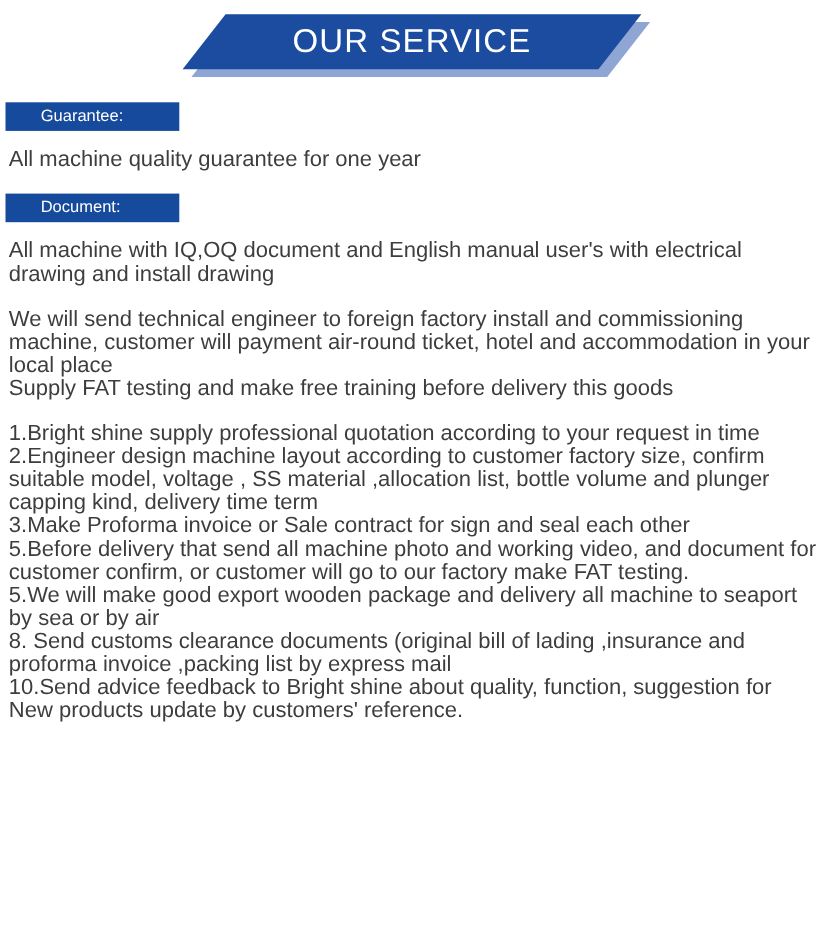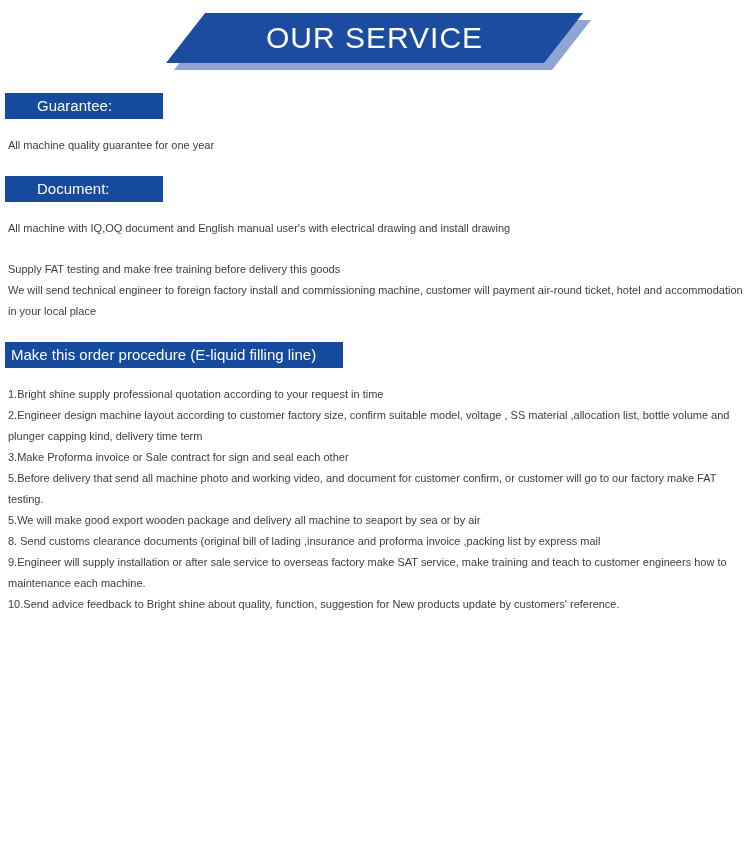--- a/index.html
+++ b/index.html
@@ -63,21 +63,21 @@
     box-sizing: border-box;
   }
   .bar-narrow { width: 158px; padding-left: 32px; }
   .bar-wide   { width: 338px; }
 
   
   .section-body {
     margin: 16px 0 20px 0;
     padding-left: 8px;
     padding-right: 4px;
-    font-size: 11px;
+    font-size: 20px;
     line-height: 21px;
     color: #3d3d3d;
   }
   .section-body p.body-line {
     margin: 0;
     padding: 0;
   }
 </style>
 </head>
 <body>
@@ -98,30 +98,28 @@
 
 <div>
   <div class="section-bar bar-narrow">Document:</div>
   <div class="section-body">
       <p class="body-line">All machine with IQ,OQ document and English manual user's with electrical drawing and install drawing</p>
     </div>
 </div>
 
 <div>
   <div class="section-body">
+      <p class="body-line">We will send technical engineer to foreign factory install and commissioning machine, customer will payment air-round ticket, hotel and accommodation in your local place</p>
       <p class="body-line">Supply FAT testing and make free training before delivery this goods</p>
-      <p class="body-line">We will send technical engineer to foreign factory install and commissioning machine, customer will payment air-round ticket, hotel and accommodation in your local place</p>
     </div>
 </div>
 
 <div>
-  <div class="section-bar bar-wide">Make this order procedure (E-liquid filling line)</div>
   <div class="section-body">
       <p class="body-line">1.Bright shine supply professional quotation according to your request in time</p>
       <p class="body-line">2.Engineer design machine layout according to customer factory size, confirm suitable model, voltage , SS material ,allocation list, bottle volume and plunger capping kind, delivery time term</p>
       <p class="body-line">3.Make Proforma invoice or Sale contract for sign and seal each other</p>
       <p class="body-line">5.Before delivery that send all machine photo and working video, and document for customer confirm, or customer will go to our factory make FAT testing.</p>
       <p class="body-line">5.We will make good export wooden package and delivery all machine to seaport by sea or by air</p>
       <p class="body-line">8. Send customs clearance documents (original bill of lading ,insurance and proforma invoice ,packing list by express mail</p>
-      <p class="body-line">9.Engineer will supply installation or after sale service to overseas factory make SAT service, make training and teach to customer engineers how to maintenance each machine.</p>
       <p class="body-line">10.Send advice feedback to Bright shine about quality, function, suggestion for New products update by customers' reference.</p>
     </div>
 </div>
 
 </body></html>

